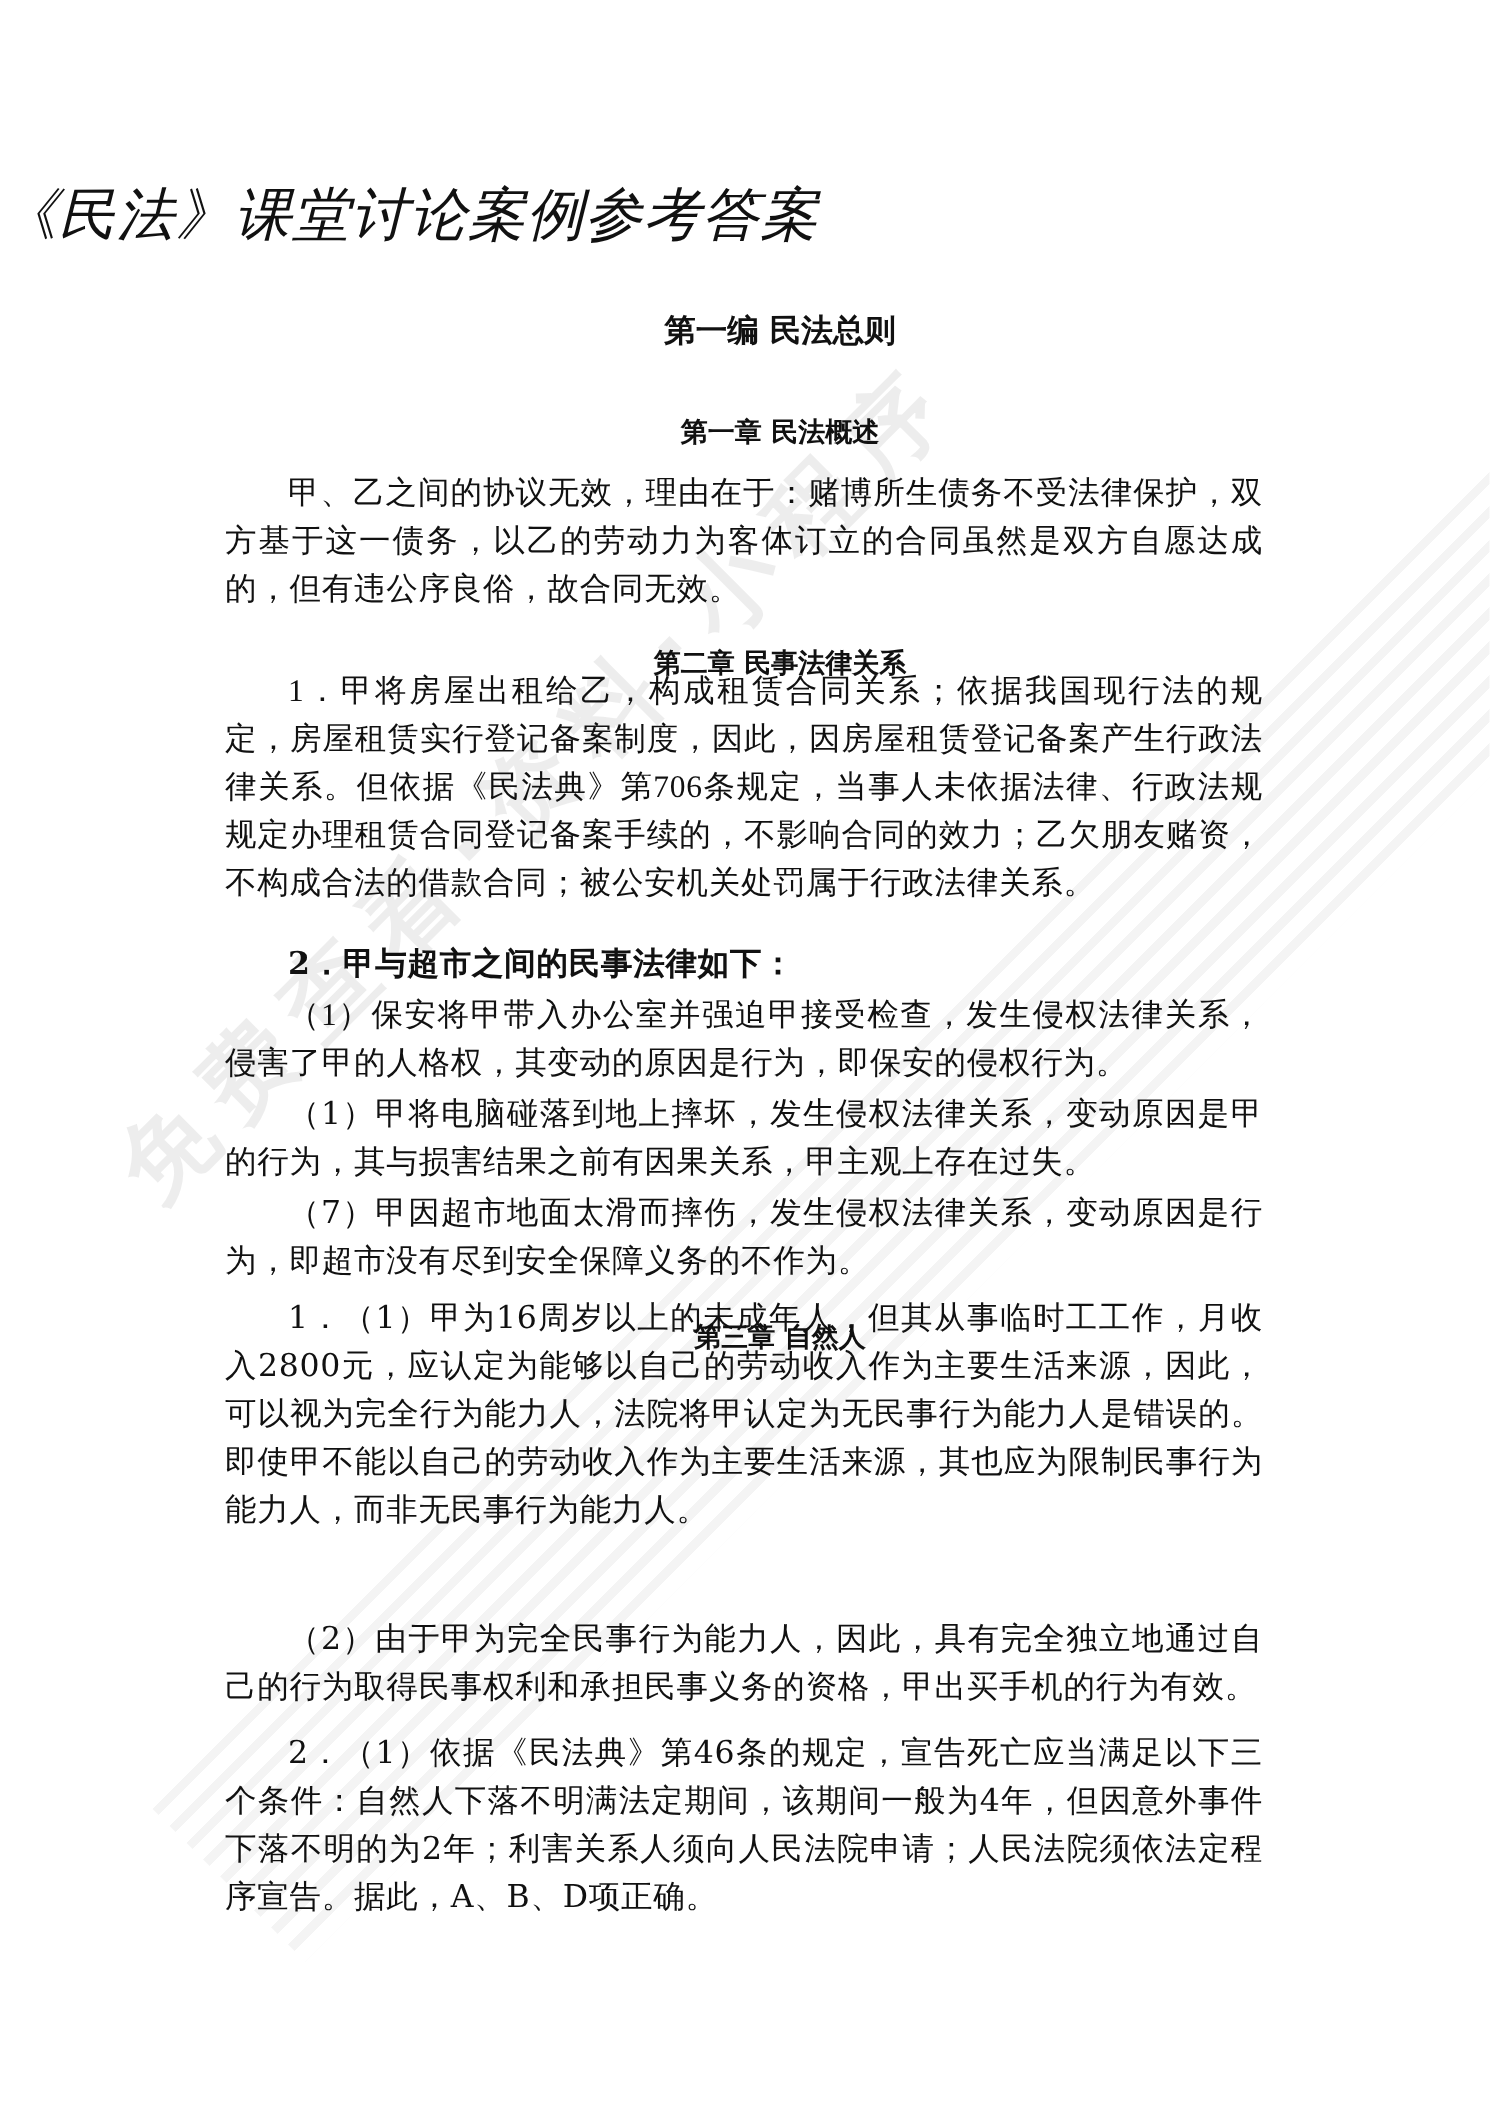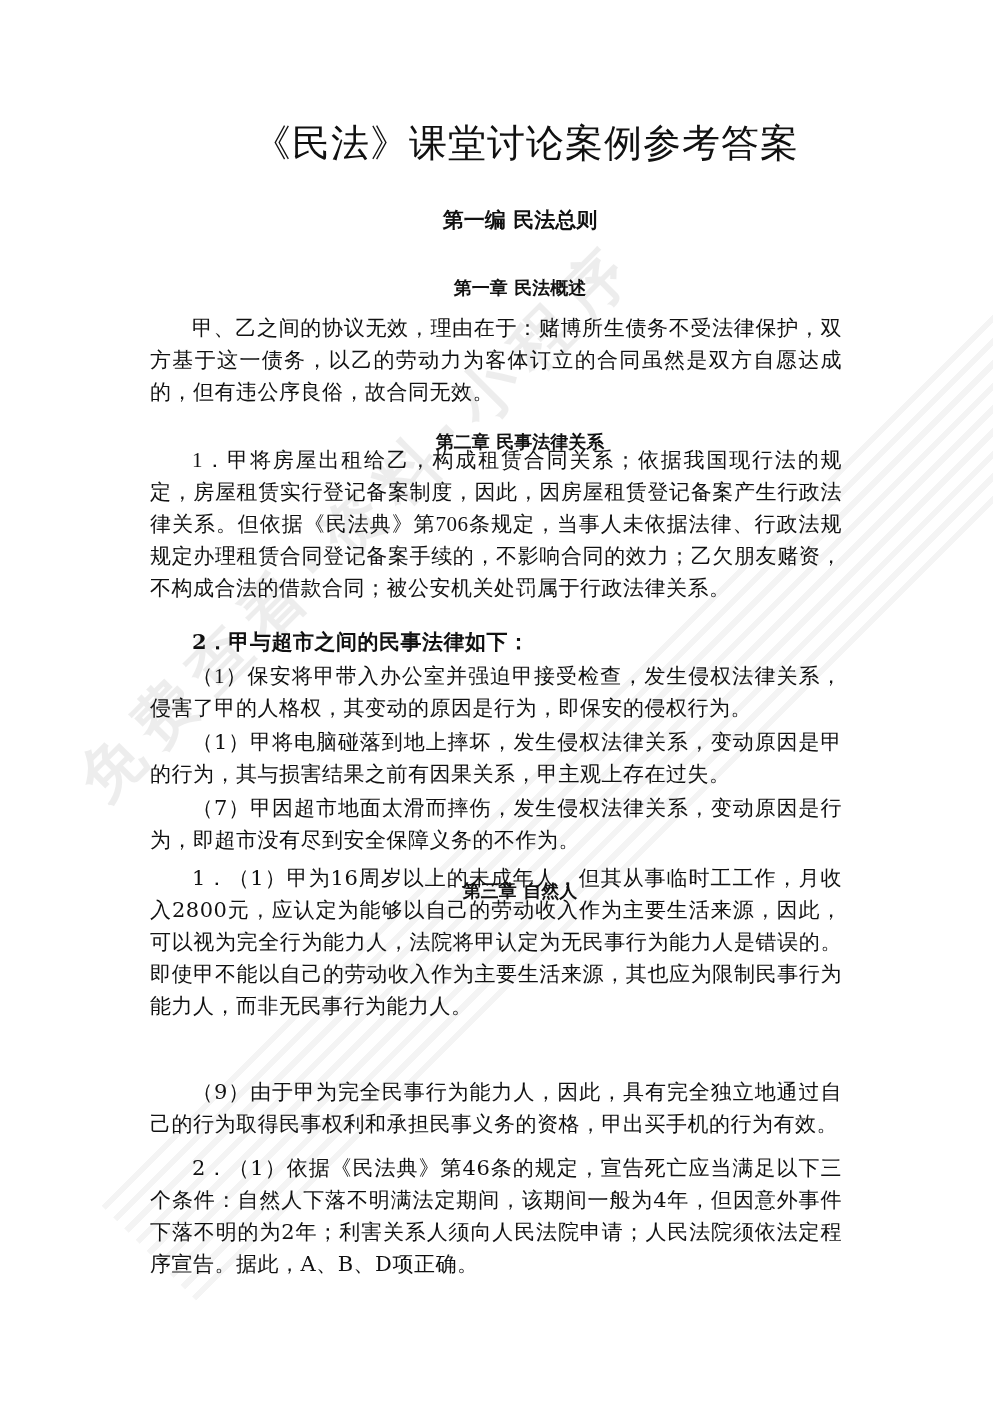--- a/index.html
+++ b/index.html
@@ -9,22 +9,22 @@
                pointer-events: none; overflow: hidden; z-index: 0; }
   .wm-band { position: absolute; width: 1300px; height: 150px; left: -40px; top: 720px;
              transform: rotate(-45deg); transform-origin: center;
              background: repeating-linear-gradient(0deg, rgba(0,0,0,0.0) 0px, rgba(0,0,0,0.0) 10px,
                rgba(0,0,0,0.045) 10px, rgba(0,0,0,0.045) 16px); }
   .wm-text { position: absolute; left: 60px; top: 760px; width: 1100px;
              transform: rotate(-45deg); transform-origin: left top;
              font-family: "DejaVu Sans", sans-serif; font-weight: bold; font-size: 62px;
              color: rgba(0,0,0,0.07); letter-spacing: 14px; white-space: nowrap; }
   .page { position: relative; z-index: 1; }
-  .title { position: absolute; left: 0; width: 799px; top: 118px; text-align: right;
-           font-size: 38px; font-weight: normal; letter-spacing: 1px; }
+  .title { position: absolute; left: 0; width: 799px; top: 118px; text-align: left;
+           font-size: 38px; font-weight: normal; letter-spacing: 1px; font-style: italic; }
   .part-title { position: absolute; left: 0; width: 1040px; top: 206px; text-align: center;
                 font-family: "DejaVu Sans", sans-serif; font-size: 21px; font-weight: bold; }
   .chapter { position: absolute; left: 0; width: 1040px; text-align: center;
              font-family: "DejaVu Sans", sans-serif; font-size: 18px; font-weight: bold; }
   .para { position: absolute; left: 150px; width: 692px; font-size: 21px; line-height: 32px;
           text-align: justify; text-indent: 2em; letter-spacing: 0.5px; }
   .para.item { text-indent: 2em; }
 </style>
 </head>
 <body>
@@ -43,15 +43,15 @@
 
   <div class="chapter" style="top:430px;">第二章  民事法律关系</div>
   <div class="para item" style="top:444px;font-family:Liberation Serif, serif;">1．甲将房屋出租给乙，构成租赁合同关系；依据我国现行法的规定，房屋租赁实行登记备案制度，因此，因房屋租赁登记备案产生行政法律关系。但依据《民法典》第706条规定，当事人未依据法律、行政法规规定办理租赁合同登记备案手续的，不影响合同的效力；乙欠朋友赌资，不构成合法的借款合同；被公安机关处罚属于行政法律关系。</div>
   <div class="para item" style="top:626px;font-weight:bold;">2．甲与超市之间的民事法律如下：</div>
   <div class="para item" style="top:660px;font-family:Liberation Serif, serif;">（1）保安将甲带入办公室并强迫甲接受检查，发生侵权法律关系，侵害了甲的人格权，其变动的原因是行为，即保安的侵权行为。</div>
   <div class="para item" style="top:726px;">（1）甲将电脑碰落到地上摔坏，发生侵权法律关系，变动原因是甲的行为，其与损害结果之前有因果关系，甲主观上存在过失。</div>
   <div class="para item" style="top:792px;">（7）甲因超市地面太滑而摔伤，发生侵权法律关系，变动原因是行为，即超市没有尽到安全保障义务的不作为。</div>
 
   <div class="chapter" style="top:879px;">第三章  自然人</div>
   <div class="para item" style="top:862px;">1．（1）甲为16周岁以上的未成年人，但其从事临时工工作，月收入2800元，应认定为能够以自己的劳动收入作为主要生活来源，因此，可以视为完全行为能力人，法院将甲认定为无民事行为能力人是错误的。即使甲不能以自己的劳动收入作为主要生活来源，其也应为限制民事行为能力人，而非无民事行为能力人。</div>
-  <div class="para item" style="top:1076px;">（9）由于甲为完全民事行为能力人，因此，具有完全独立地通过自己的行为取得民事权利和承担民事义务的资格，甲出买手机的行为有效。</div>
+  <div class="para item" style="top:1076px;">（2）由于甲为完全民事行为能力人，因此，具有完全独立地通过自己的行为取得民事权利和承担民事义务的资格，甲出买手机的行为有效。</div>
   <div class="para item" style="top:1152px;">2．（1）依据《民法典》第46条的规定，宣告死亡应当满足以下三个条件：自然人下落不明满法定期间，该期间一般为4年，但因意外事件下落不明的为2年；利害关系人须向人民法院申请；人民法院须依法定程序宣告。据此，A、B、D项正确。</div>
 </div>
 
 </body></html>

